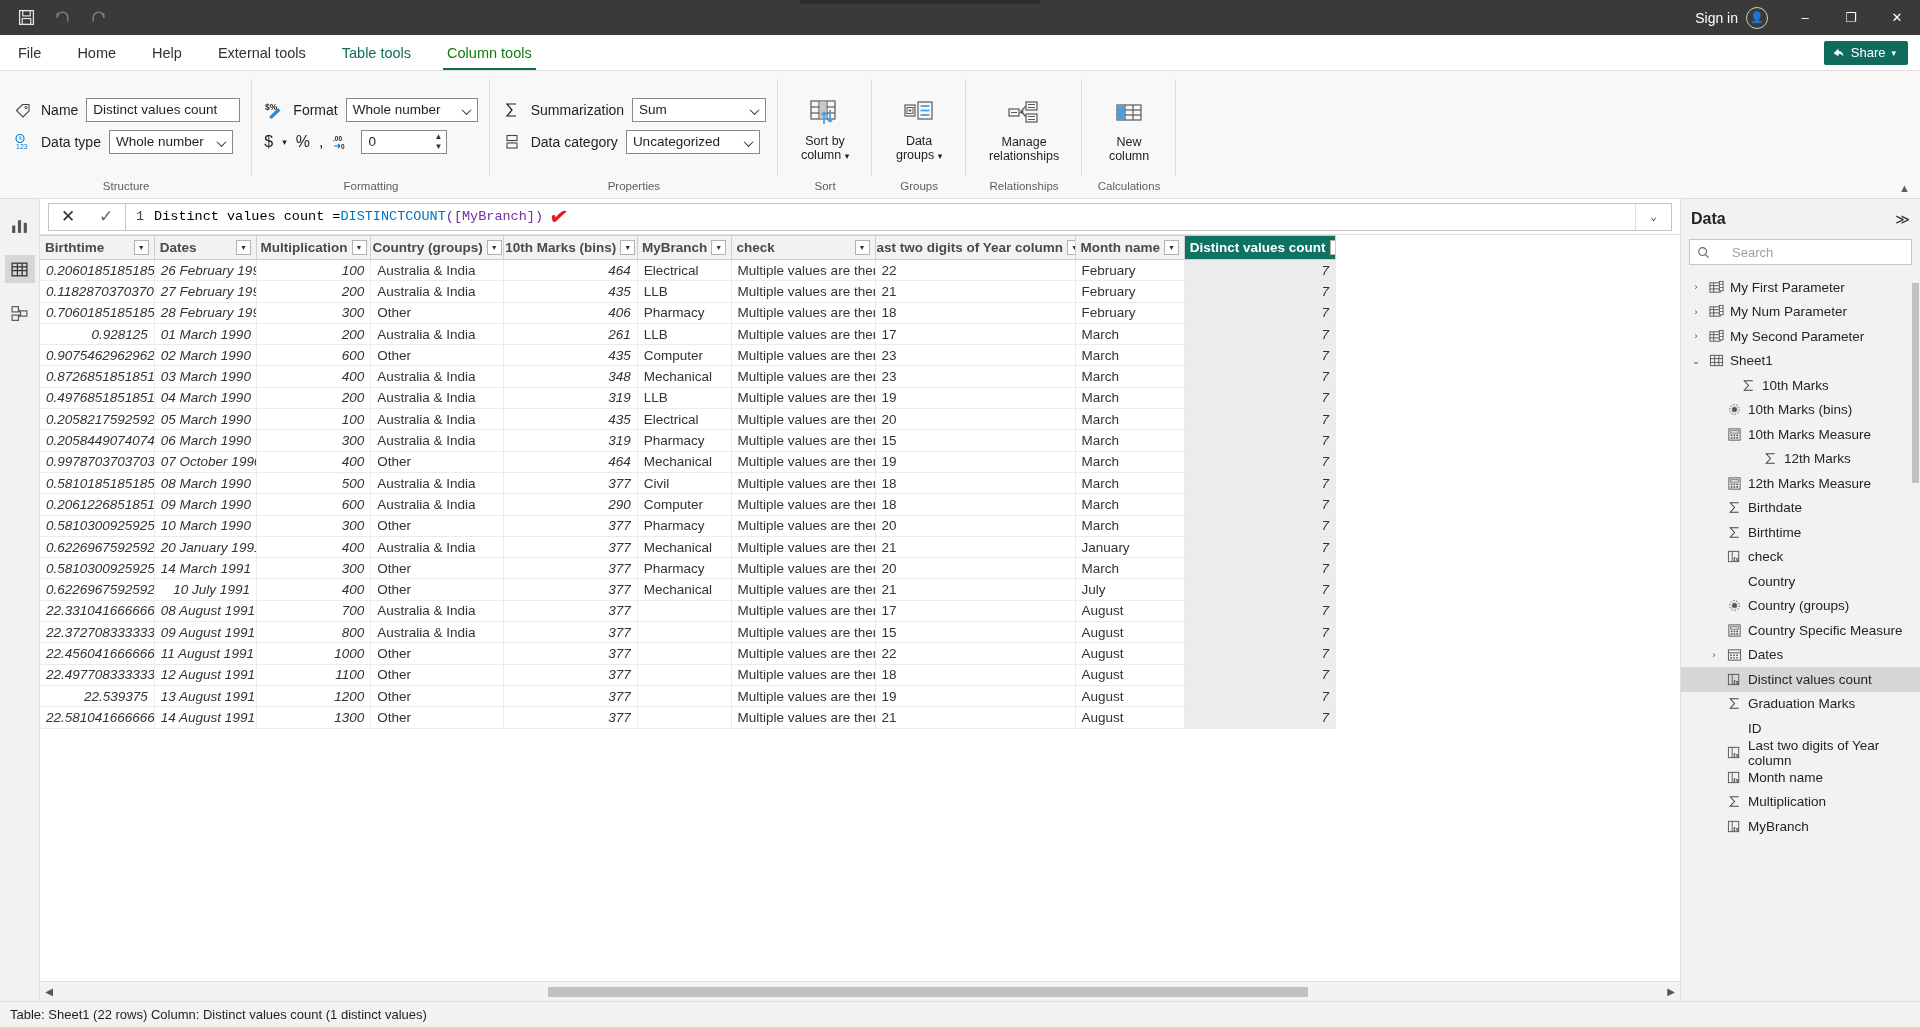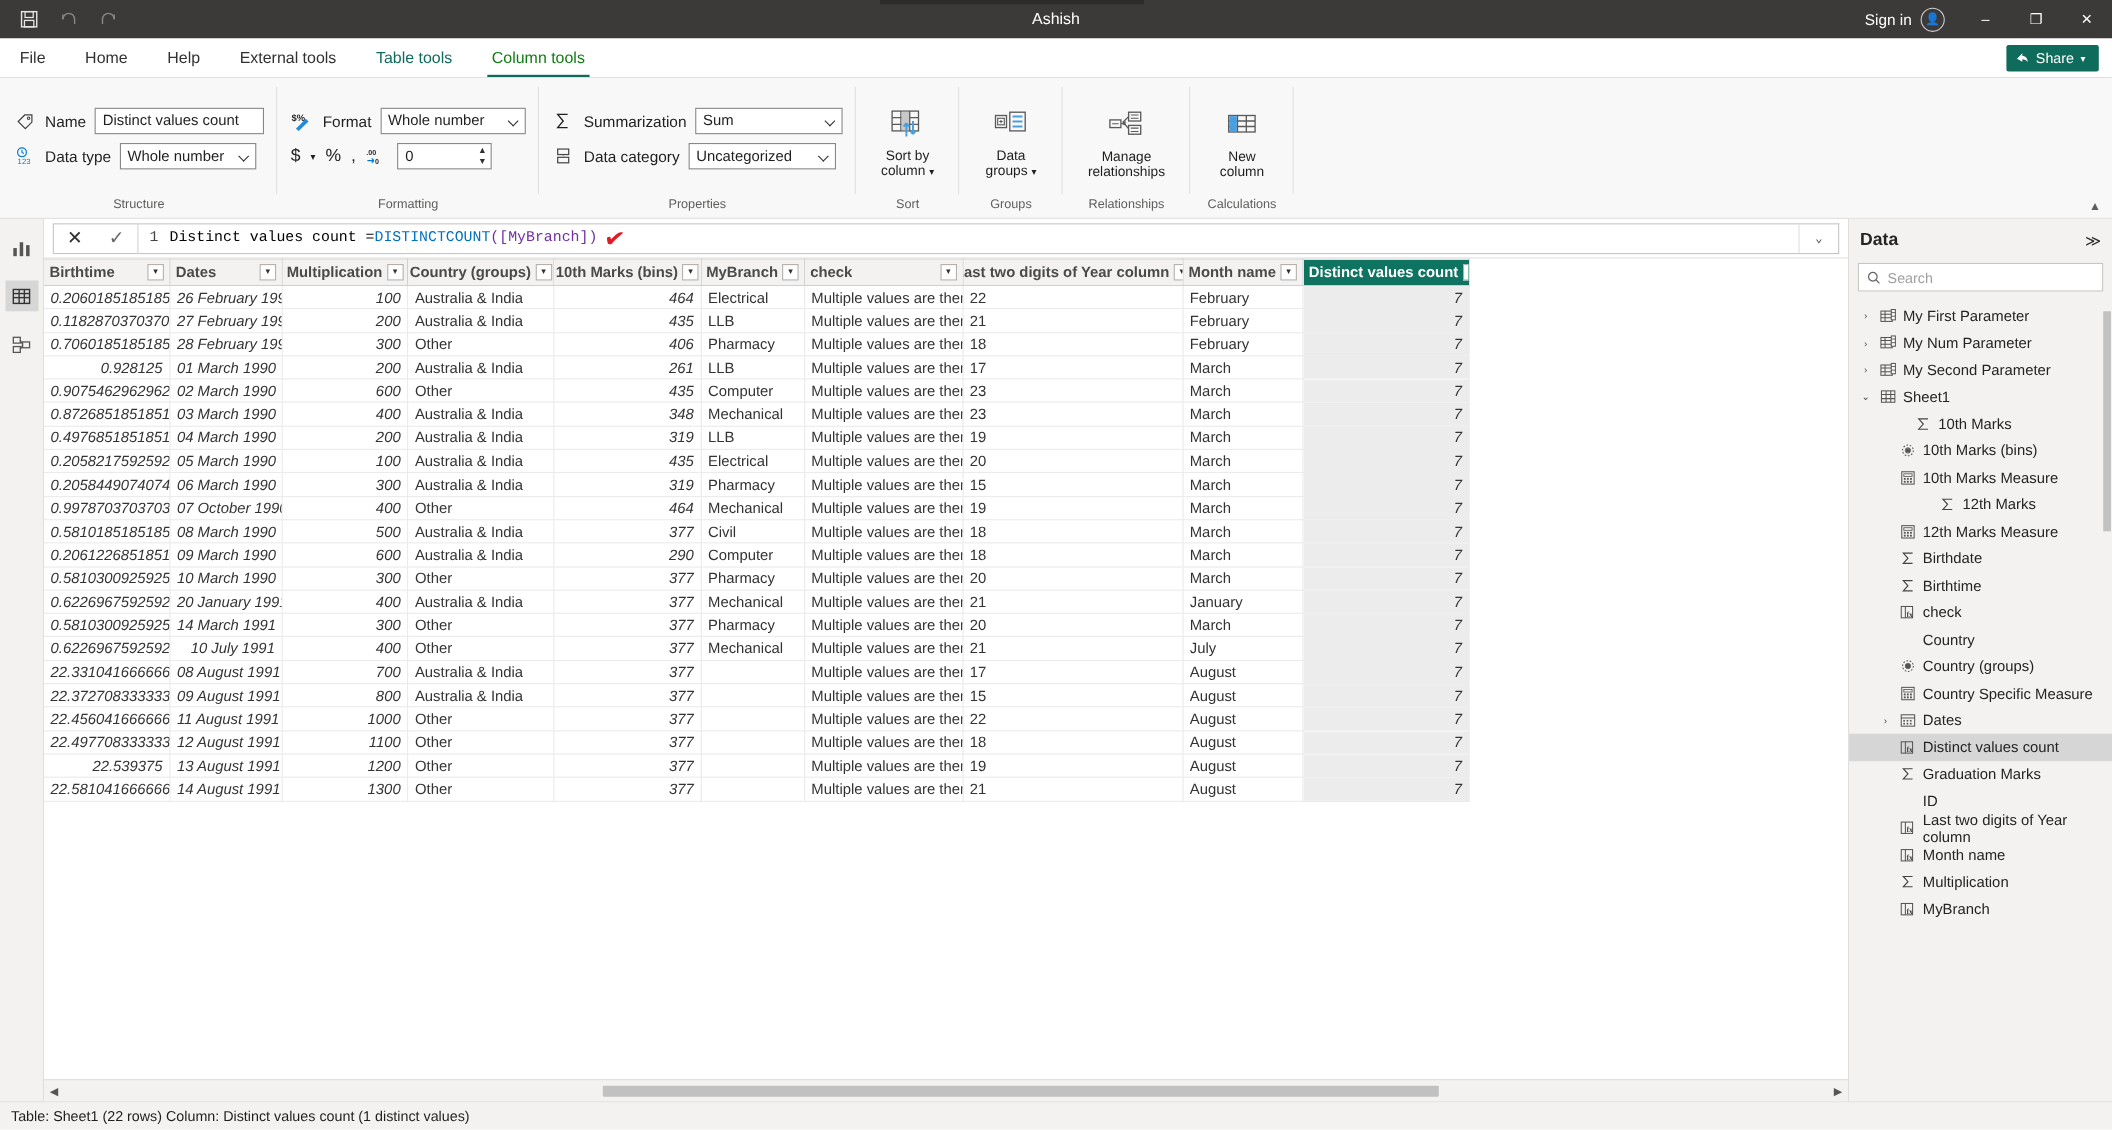--- a/index.html
+++ b/index.html
@@ -207,21 +207,21 @@
     width: 240px; background: #f3f2f1; border-left: 1px solid #e1dfdd;
     display: flex; flex-direction: column; position: relative;
   }
   .dp-head {
     height: 40px; display: flex; align-items: center; padding: 0 10px;
     font-size: 16px; color: #252423; font-weight: 600;
   }
   .dp-expand { margin-left: auto; font-size: 14px; color: #323130; font-weight: normal; }
   .dp-search {
     margin: 0 8px 8px 8px; height: 26px; background: #fff; border: 1px solid #c8c6c4;
-    display: flex; align-items: center; gap: 6px; padding: 0 7px;
+    display: flex; align-items: center; gap: 22px; padding: 0 7px;
   }
   .dp-search .ph { font-size: 13px; color: #a19f9d; }
   .dp-list { flex: 1; overflow: hidden; padding-top: 2px; }
   .dp-item {
     display: flex; align-items: center; height: 24.5px; font-size: 13.5px; color: #252423;
     padding-right: 8px; gap: 5px;
   }
   .dp-item.sel { background: #d6d6d6; }
   .dp-chev { width: 14px; text-align: center; font-size: 9px; color: #444; flex-shrink: 0; }
   .dp-ic { width: 17px; display: flex; align-items: center; justify-content: center; flex-shrink: 0; }
@@ -257,21 +257,20 @@
           <path d="M3 8 L3 4" stroke="#8a8886" stroke-width="1.2" fill="none"></path>
         </svg>
     </div>
     <div class="tb-icon dim">
       <svg width="17" height="17" viewBox="0 0 16 16">
           <path d="M13 8 A5 5 0 0 0 3 8 L3 12" fill="none" stroke="#8a8886" stroke-width="1.2"></path>
           <path d="M13 8 L13 4" stroke="#8a8886" stroke-width="1.2" fill="none"></path>
         </svg>
     </div>
   </div>
-  <div class="tb-title">Ashish</div>
   <div class="tb-right">
     <div class="signin">
       <span>Sign in</span>
       <span class="signin-av">👤</span>
     </div>
     <div class="wbtn">–</div>
     <div class="wbtn">❐</div>
     <div class="wbtn close">✕</div>
   </div>
 </div>

